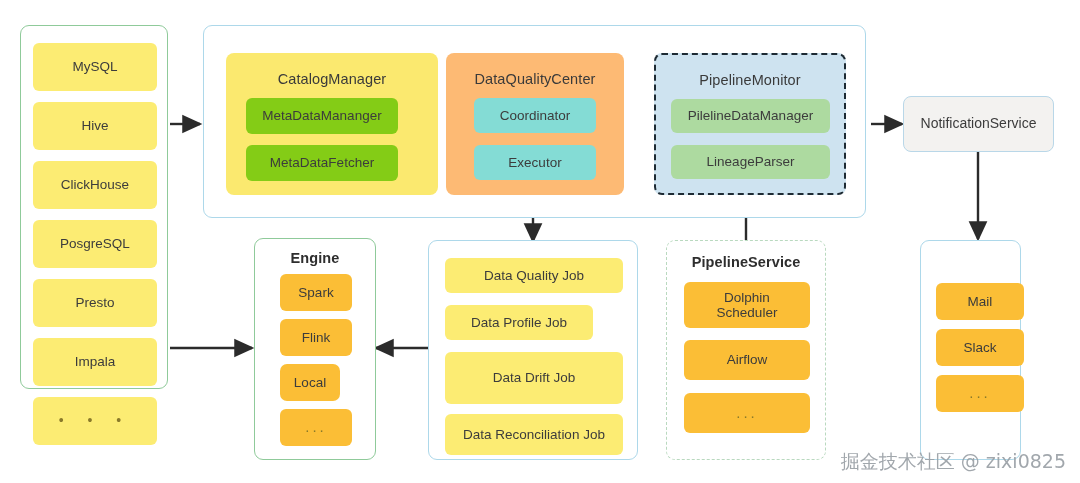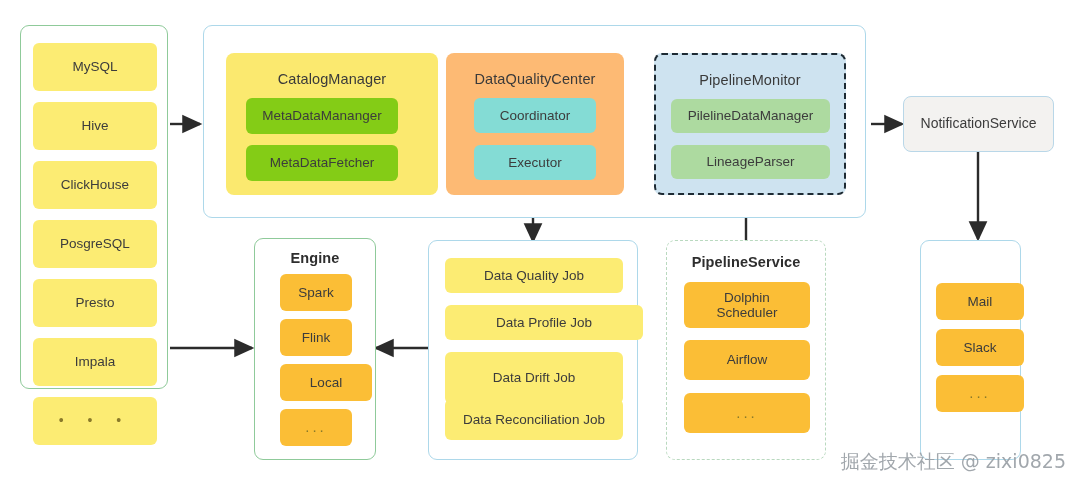--- a/index.html
+++ b/index.html
@@ -143,29 +143,29 @@
       <div class="group-title" style="top:17px;">PipelineMonitor</div>
       <div class="chip chip-lgreen" style="left:15px;top:44px;width:159px;height:34px;">PilelineDataManager</div>
       <div class="chip chip-lgreen" style="left:15px;top:90px;width:159px;height:34px;">LineageParser</div>
     </div>
   </div>
 
   <div class="panel panel-green" style="left:254px;top:238px;width:122px;height:222px;">
     <div class="group-title bold" style="top:11px;">Engine</div>
     <div class="chip chip-orange" style="left:25px;top:80px;width:72px;height:37px;">Flink</div>
     <div class="chip chip-orange" style="left:25px;top:35px;width:72px;height:37px;">Spark</div>
-    <div class="chip chip-orange" style="left:25px;top:125px;width:92px;height:37px;">Local</div>
+    <div class="chip chip-orange" style="left:25px;top:125px;width:60px;height:37px;border-radius:7px;">Local</div>
     <div class="chip chip-orange chip-dots" style="left:25px;top:170px;width:72px;height:37px;">...</div>
   </div>
 
   <div class="panel panel-blue" style="left:428px;top:240px;width:210px;height:220px;">
     <div class="chip chip-yellow" style="left:16px;top:17px;width:178px;height:35px;">Data Quality Job</div>
-    <div class="chip chip-yellow" style="left:16px;top:64px;width:198px;height:35px;">Data Profile Job</div>
+    <div class="chip chip-yellow" style="left:16px;top:64px;width:148px;height:35px;">Data Profile Job</div>
     <div class="chip chip-yellow" style="left:16px;top:111px;width:178px;height:52px;">Data Drift Job</div>
-    <div class="chip chip-yellow" style="left:16px;top:158px;width:178px;height:41px;">Data Reconciliation Job</div>
+    <div class="chip chip-yellow" style="left:16px;top:173px;width:178px;height:41px;">Data Reconciliation Job</div>
   </div>
 
   <div class="panel panel-dashed-green" style="left:666px;top:240px;width:160px;height:220px;">
     <div class="group-title bold" style="top:13px;">PipelineService</div>
     <div class="chip chip-orange" style="left:17px;top:41px;width:126px;height:46px;">Dolphin
 Scheduler</div>
     <div class="chip chip-orange" style="left:17px;top:99px;width:126px;height:40px;">Airflow</div>
     <div class="chip chip-orange chip-dots" style="left:17px;top:152px;width:126px;height:40px;">...</div>
   </div>
 

